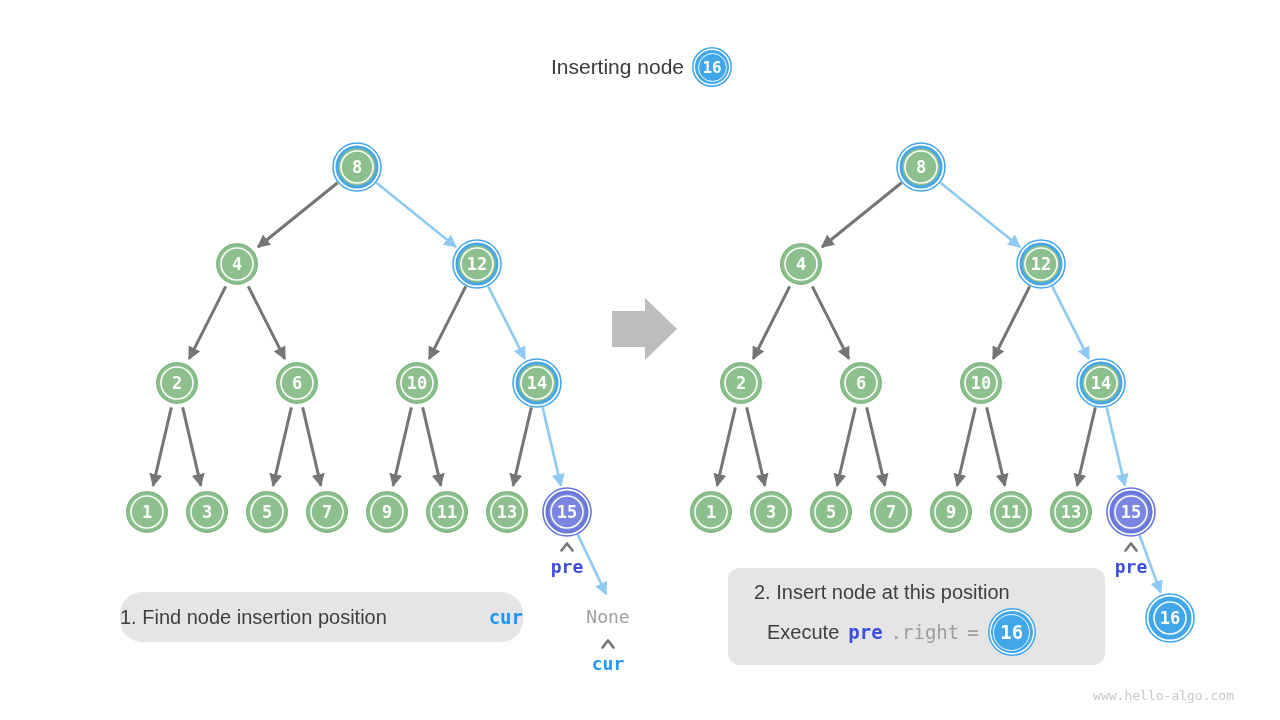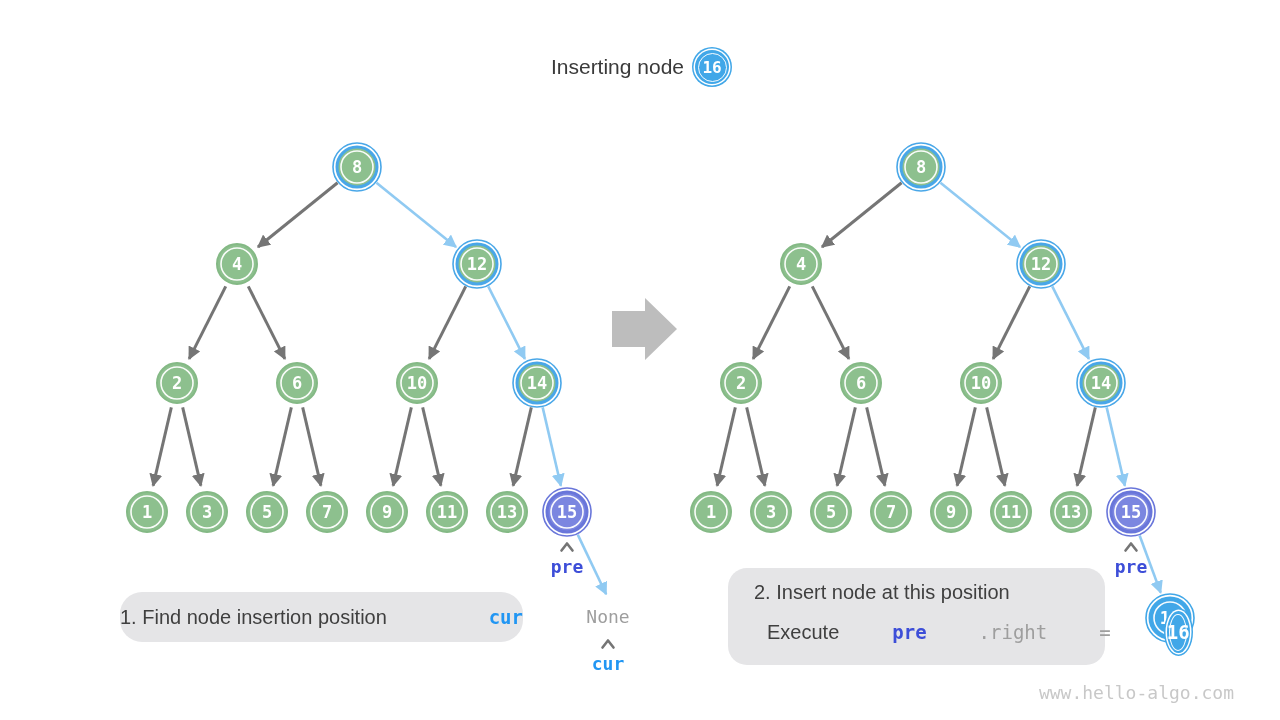--- a/index.html
+++ b/index.html
@@ -12,30 +12,30 @@
         position:relative;background:var(--node_new_fill,#41a7e8);color:#fff;
         box-shadow:0 0 0 1.5px #ffffff,0 0 0 3px var(--node_new_fill,#41a7e8);
         font-family:"DejaVu Sans Mono",monospace;font-weight:bold;}
   .chip::after{content:"";position:absolute;inset:2.5px;border:1.5px solid rgba(255,255,255,.95);
         border-radius:50%;}
   .chip-title{width:34px;height:34px;font-size:16px;}
   .chip-cap{width:42px;height:42px;font-size:19px;}
   .caption{position:absolute;background:var(--caption_bg,#e5e5e7);color:var(--caption_text,#3f3f3f);}
   .caption1{left:120px;top:592px;width:403px;height:50px;border-radius:22px;
         display:flex;align-items:center;justify-content:space-between;font-size:20px;}
-  .caption2{left:728px;top:568px;width:377px;height:97px;border-radius:19px;
+  .caption2{left:728px;top:568px;width:377px;height:97px;border-radius:12px;
         box-sizing:border-box;padding:13px 0 0 26px;font-size:20px;}
-  .cap-line2{margin:7px 0 0 13px;display:flex;align-items:center;gap:44px;}
+  .cap-line2{margin:7px 0 0 13px;display:flex;align-items:center;}
   .code{font-family:"DejaVu Sans Mono",monospace;font-weight:bold;font-size:19px;margin-left:8px;}
   .code.cur{color:var(--label_cur,#2196f3);margin-left:9px;}
   .code.pre{color:var(--label_pre,#3d4ed8);margin-left:9px;}
   .code.gray{color:var(--code_gray,#9e9e9e);font-weight:normal;}
   .code.eq{margin:0 12px 0 8px;}
   .watermark{position:absolute;right:46px;bottom:17px;font-family:"DejaVu Sans Mono",monospace;
-        font-size:18px;color:var(--watermark,#c8c8c8);}
+        font-size:13px;color:var(--watermark,#c8c8c8);}
 </style>
 </head>
 <body>
 <div class="stage">
 
   <svg id="diagram" width="1280" height="720" viewBox="0 0 1280 720">
       <defs>
         <marker id="arrow-gray" viewBox="0 0 10 10" refX="9" refY="5" markerWidth="13" markerHeight="13" orient="auto" markerUnits="userSpaceOnUse">
           <path d="M0,0 L10,5 L0,10 z" fill="#757575"></path>
         </marker>

